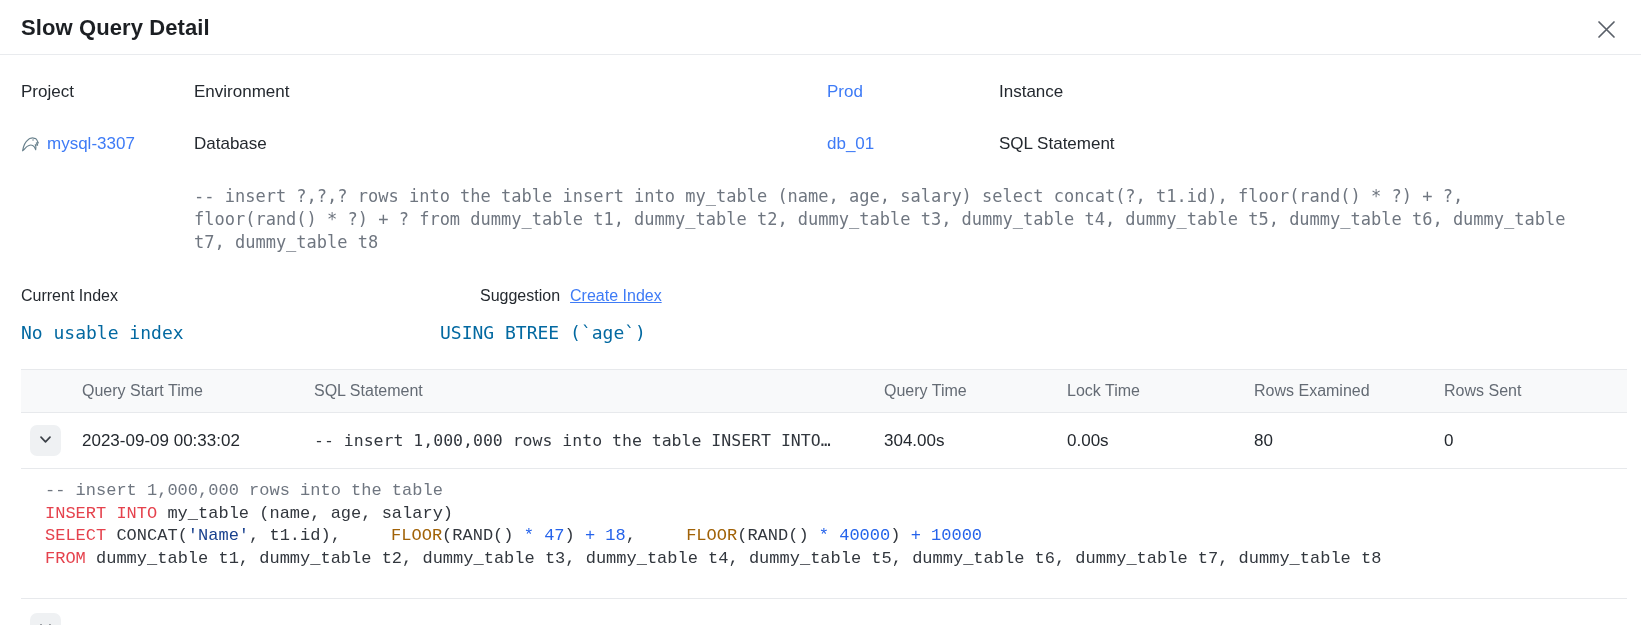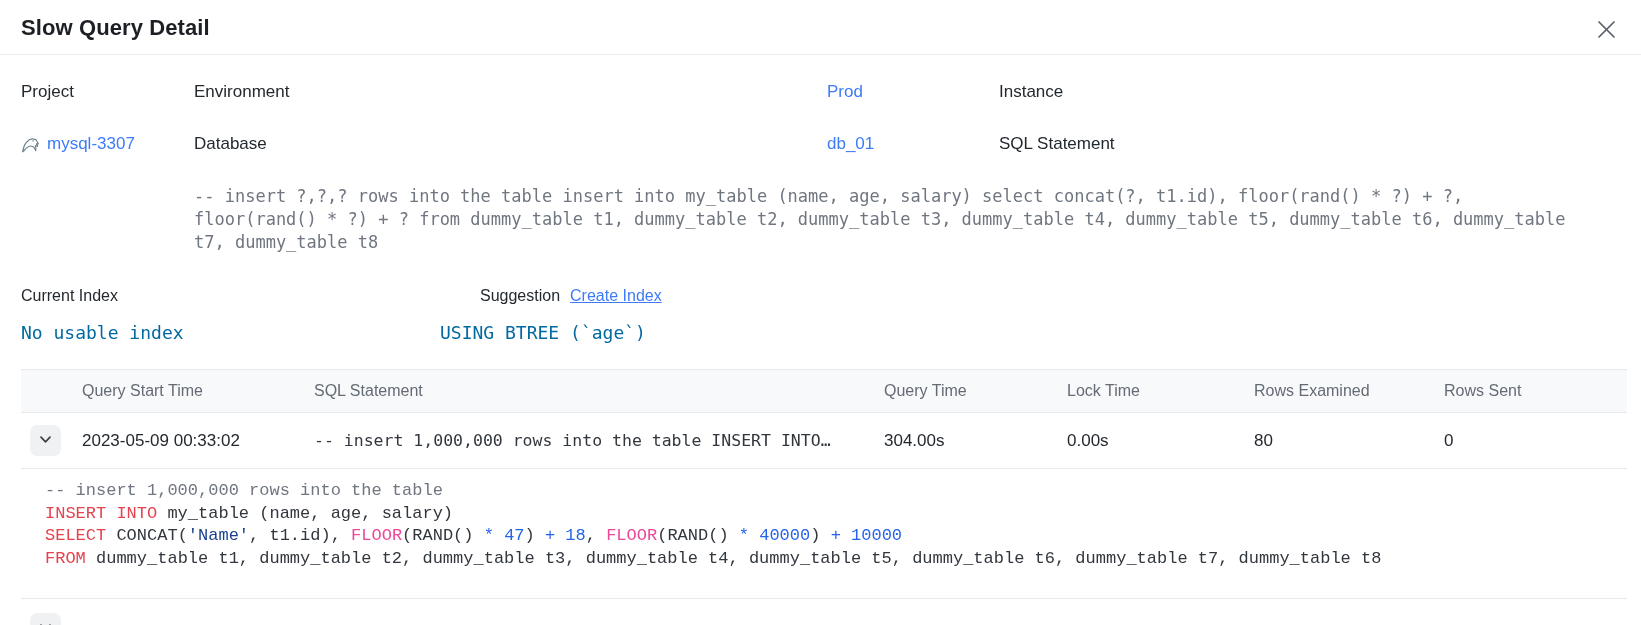--- a/index.html
+++ b/index.html
@@ -33,21 +33,21 @@
     display:grid;
     grid-template-columns:173px 633px 172px 1fr;
     row-gap:30px;
     align-items:start;
     font-size:17px;
   }
   .fld-label { font-weight:500; color:#24292f; line-height:22px; }
   .fld-value { line-height:22px; }
   a.link { color:#3e7bf6; text-decoration:none; cursor:pointer; }
   a.link.underline { text-decoration:underline; }
-  .inst-value { display:flex; align-items:flex-end; gap:7px; }
+  .inst-value { display:flex; align-items:center; gap:7px; }
   .mysql-icon svg { display:block; }
   .sql-summary {
     grid-column:2 / 5;
     font-family:"DejaVu Sans Mono", monospace;
     font-size:17px; line-height:23px;
     color:#6f7680;
     white-space:pre-wrap;
   }
   
   .index-grid {
@@ -101,21 +101,21 @@
     padding:11px 0 28px 24px;
     border-bottom:1px solid #e7e9ec;
     font-family:Liberation Mono, monospace;
     font-size:17px; line-height:22.5px;
     white-space:pre;
   }
   .code-line { white-space:pre; }
   .tok-plain   { color:#32373e; }
   .tok-comment { color:#6f7680; }
   .tok-keyword { color:#e5424d; }
-  .tok-function{ color:#ec4899; }
+  .tok-function{ color:#a16207;margin-left:40px; }
   .tok-number  { color:#2563eb; }
   .tok-string  { color:#19418e; }
   
   .partial-row { margin-top:14px; }
 </style>
 </head>
 <body>
 
 <div class="dialog">
 
@@ -192,21 +192,21 @@
           <tr>
             <td class="exp-cell">
               <button class="expand-btn">
                 <span>
                   <svg width="15" height="15" viewBox="0 0 15 15">
                     <path d="M3 5.2 L7.5 9.8 L12 5.2" stroke="#3c4148" stroke-width="1.7" fill="none" stroke-linecap="round" stroke-linejoin="round"></path>
                   </svg>
                 </span>
               </button>
             </td>
-            <td>2023-05-09 00:33:02</td>
+            <td>2023-09-09 00:33:02</td>
             <td class="cell-sql">-- insert 1,000,000 rows into the table INSERT INTO…</td>
             <td>304.00s</td>
             <td>0.00s</td>
             <td>80</td>
             <td>0</td>
           </tr>
         </tbody>
       </table>
       <div class="expanded-sql"><div class="code-line"><span class="tok-comment">-- insert 1,000,000 rows into the table</span></div><div class="code-line"><span class="tok-keyword">INSERT INTO</span><span class="tok-plain"> my_table (name, age, salary)</span></div><div class="code-line"><span class="tok-keyword">SELECT</span><span class="tok-plain"> CONCAT(</span><span class="tok-string">'Name'</span><span class="tok-plain">, t1.id), </span><span class="tok-function">FLOOR</span><span class="tok-plain">(RAND() </span><span class="tok-number">* 47</span><span class="tok-plain">) </span><span class="tok-number">+ 18</span><span class="tok-plain">, </span><span class="tok-function">FLOOR</span><span class="tok-plain">(RAND() </span><span class="tok-number">* 40000</span><span class="tok-plain">) </span><span class="tok-number">+ 10000</span></div><div class="code-line"><span class="tok-keyword">FROM</span><span class="tok-plain"> dummy_table t1, dummy_table t2, dummy_table t3, dummy_table t4, dummy_table t5, dummy_table t6, dummy_table t7, dummy_table t8</span></div></div>
 

